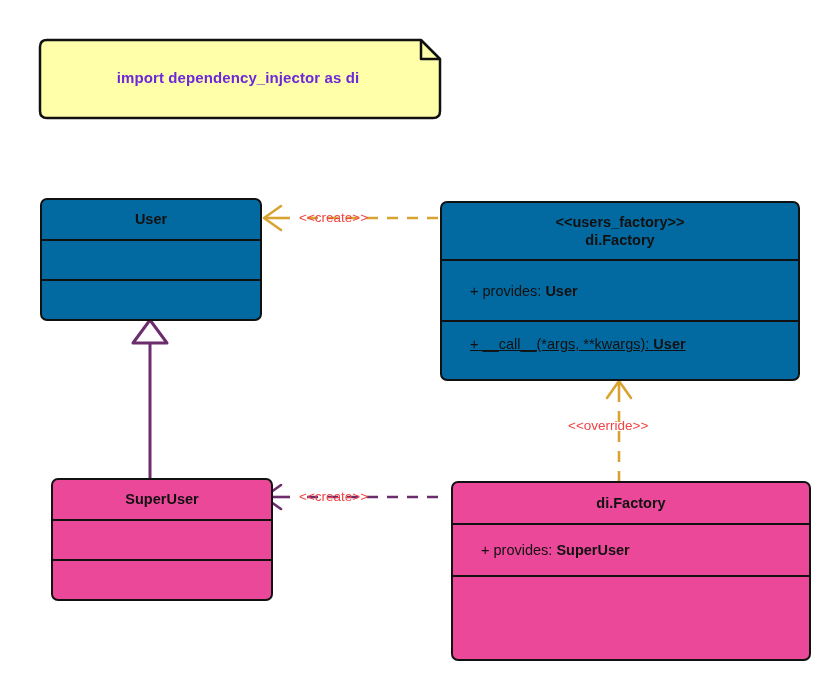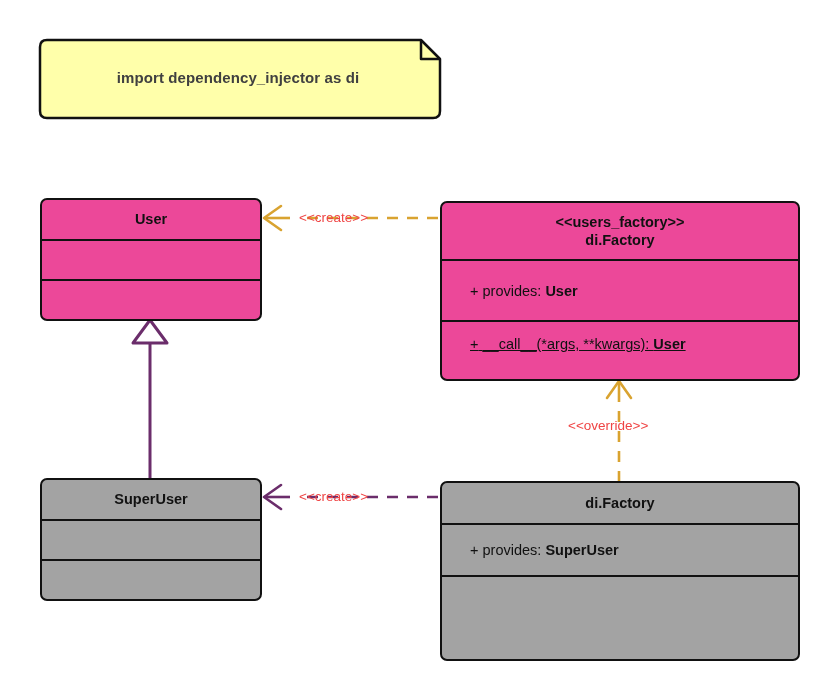--- a/index.html
+++ b/index.html
@@ -33,37 +33,37 @@
     left: 0;
     top: 0;
     width: 100%;
     height: 100%;
     display: flex;
     align-items: center;
     justify-content: center;
     font-size: 15px;
     font-weight: bold;
     letter-spacing: 0.1px;
-    color: #404040;
+    color: #6d28d9;
     text-align: center;
     padding: 0 18px 3px 14px;
     box-sizing: border-box;
   }
   
   .uml-class {
     position: absolute;
     box-sizing: border-box;
     border: 2.5px solid #111111;
     border-radius: 7px;
     overflow: hidden;
     display: flex;
     flex-direction: column;
   }
-  .uml-class.yellow { background: #ec4899; }
-  .uml-class.purple { background: #a3a3a3; }
+  .uml-class.yellow { background: #0369a1; }
+  .uml-class.purple { background: #ec4899; margin-left: 11px; }
 
   .cls-header {
     display: flex;
     flex-direction: column;
     align-items: center;
     justify-content: center;
     text-align: center;
     font-weight: bold;
     font-size: 14.5px;
     color: #111111;

